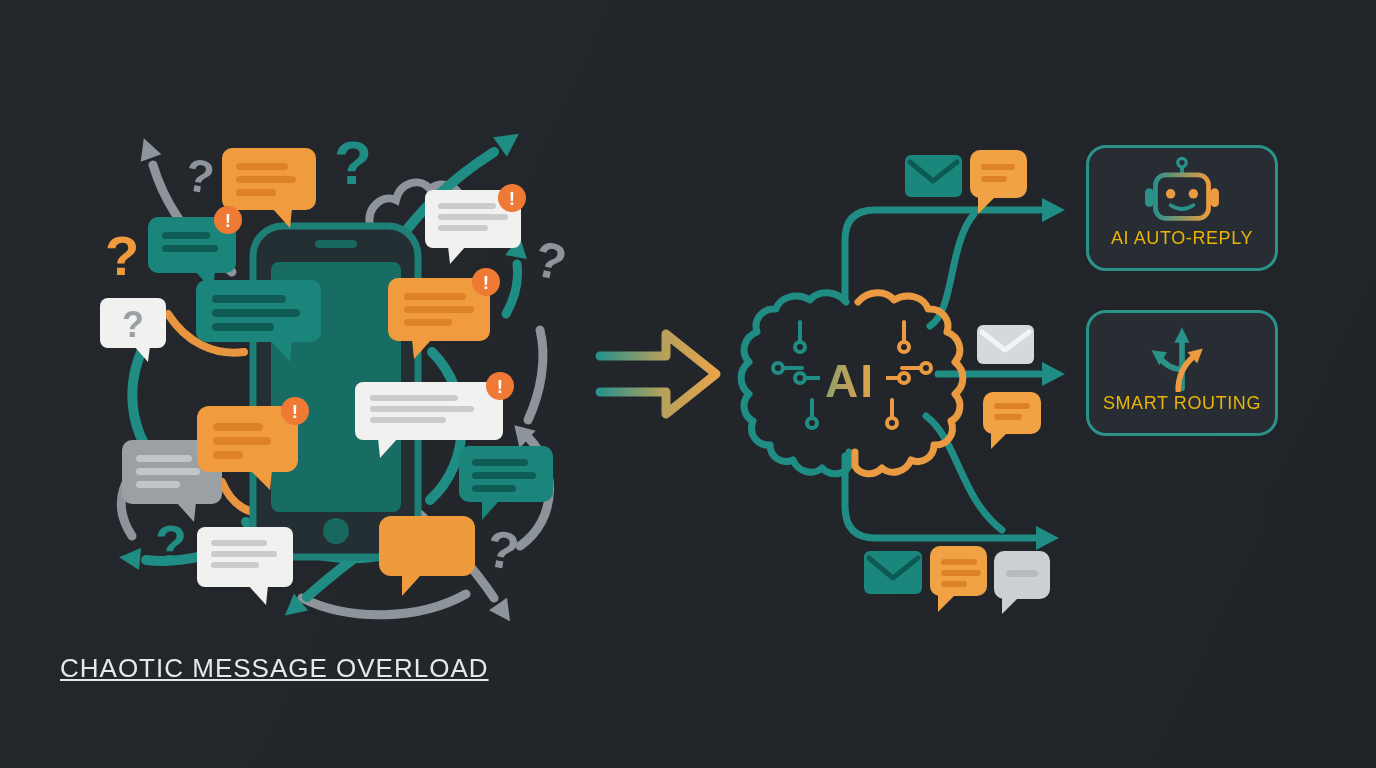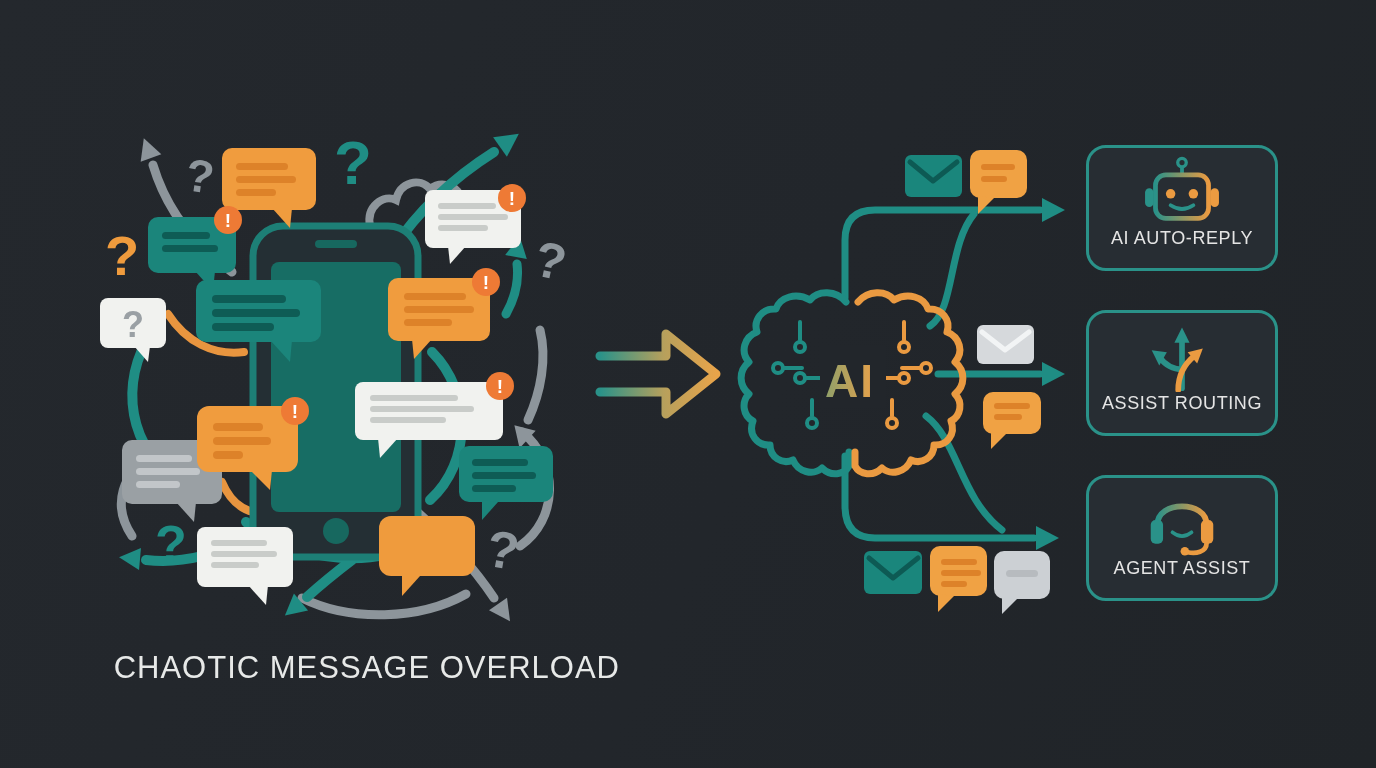--- a/index.html
+++ b/index.html
@@ -4,31 +4,31 @@
 <style>
   html,body{margin:0;padding:0;background:#15181b;}
   #canvas{
     position:relative;width:1376px;height:768px;overflow:hidden;
     background:linear-gradient(115deg,#24282d 0%,#22262b 55%,#202428 100%);
     font-family:"Liberation Sans",sans-serif;
   }
   #scene{position:absolute;left:0;top:0;}
   .caption{
     position:absolute;top:650px;height:36px;line-height:36px;
-    text-align:right;color:#e7e9e8;font-size:31px;letter-spacing:1px;
+    text-align:left;color:#e7e9e8;font-size:26px;letter-spacing:1px;text-decoration:underline;
   }
   #caption-left{left:60px;width:560px;}
   #caption-right{left:760px;width:520px;}
   .wbox{
     position:absolute;left:1086px;width:192px;height:126px;box-sizing:border-box;
     border:3px solid #2a9289;border-radius:20px;background:#272d33;
     display:flex;flex-direction:column;align-items:center;
   }
   .wicon{margin-top:7px;}
-  .wlabel{color:#e5e5e5;font-size:18px;letter-spacing:.6px;margin-top:1px;white-space:nowrap;}
+  .wlabel{color:#eab308;font-size:18px;letter-spacing:.6px;margin-top:1px;white-space:nowrap;}
   .qmark{font-weight:bold;font-family:"Liberation Sans",sans-serif;}
 </style>
 </head>
 <body>
 
 <div id="canvas">
 
 <svg id="scene" width="1376" height="768" viewBox="0 0 1376 768">
   <defs>
     <linearGradient id="g-to" x1="0" y1="0" x2="1" y2="0">
@@ -301,36 +301,19 @@
 
 <div class="wbox" style="top:310px">
   <svg class="wicon" width="96" height="72" viewBox="0 0 96 76">
     <path d="M48,72 L48,22" fill="none" stroke="#2a9289" stroke-width="6" stroke-linecap="round"></path>
     <polygon points="48,8 40,24 56,24" fill="#2a9289"></polygon>
     <path d="M48,52 C38,52 30,47 24,39" fill="none" stroke="#2a9289" stroke-width="6" stroke-linecap="round"></path>
     <polygon points="16,32 32,34 24,48" fill="#2a9289"></polygon>
     <path d="M44,74 C44,58 51,46 61,38" fill="none" stroke="#eb9b41" stroke-width="6" stroke-linecap="round"></path>
     <polygon points="70,30 54,34 64,46" fill="#eb9b41"></polygon>
   </svg>
-  <div class="wlabel">ASSIST ROUTING</div>
+  <div class="wlabel">SMART ROUTING</div>
 </div>
 
-<div class="wbox" style="top:475px">
-  <svg class="wicon" width="96" height="72" viewBox="0 0 96 76">
-    <defs>
-      <linearGradient id="g-headset" x1="0" y1="0" x2="1" y2="0">
-        <stop offset="0" stop-color="#2a9289"></stop>
-            <stop offset="1" stop-color="#eb9b41"></stop>
-      </linearGradient>
-    </defs>
-    <path d="M22,42 C22,16 74,16 74,42" fill="none" stroke="url(#g-headset)" stroke-width="6" stroke-linecap="round"></path>
-    <rect x="15" y="37" width="13" height="25" rx="5" fill="#2a9289"></rect>
-    <rect x="68" y="37" width="13" height="25" rx="5" fill="#eb9b41"></rect>
-    <path d="M74,61 C74,71 62,73 54,71" fill="none" stroke="#eb9b41" stroke-width="5" stroke-linecap="round"></path>
-    <circle cx="51" cy="70" r="4.5" fill="#eb9b41"></circle>
-    <path d="M38,50 Q48,58 58,50" fill="none" stroke="#2a9289" stroke-width="4" stroke-linecap="round"></path>
-  </svg>
-  <div class="wlabel">AGENT ASSIST</div>
+
+<div class="caption" id="caption-left">CHAOTIC MESSAGE OVERLOAD</div>
+
 </div>
 
-<div class="caption" id="caption-left">CHAOTIC MESSAGE OVERLOAD</div>
-
-</div>
-
 </body></html>

